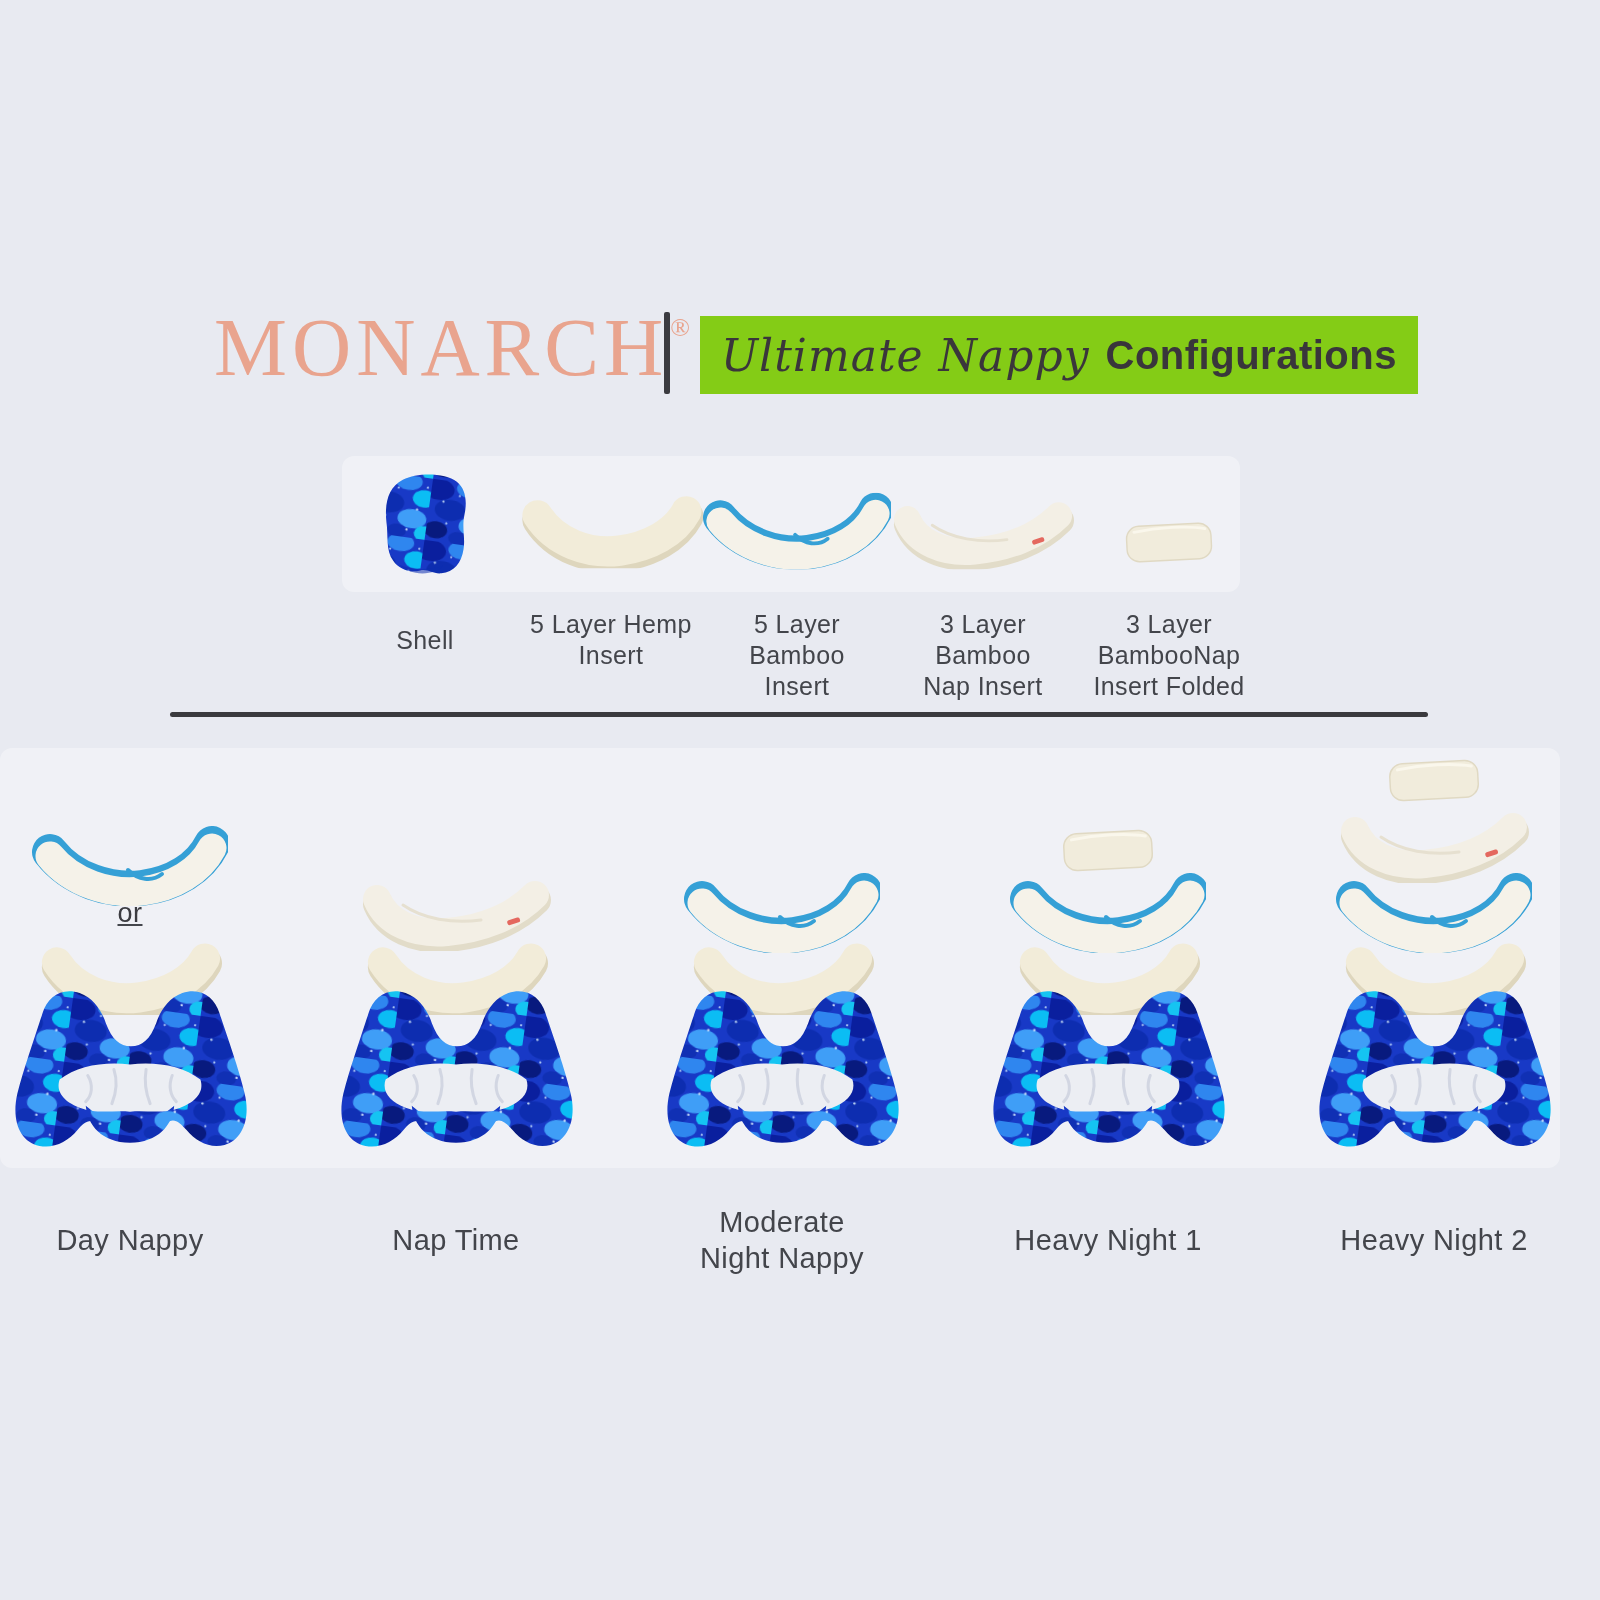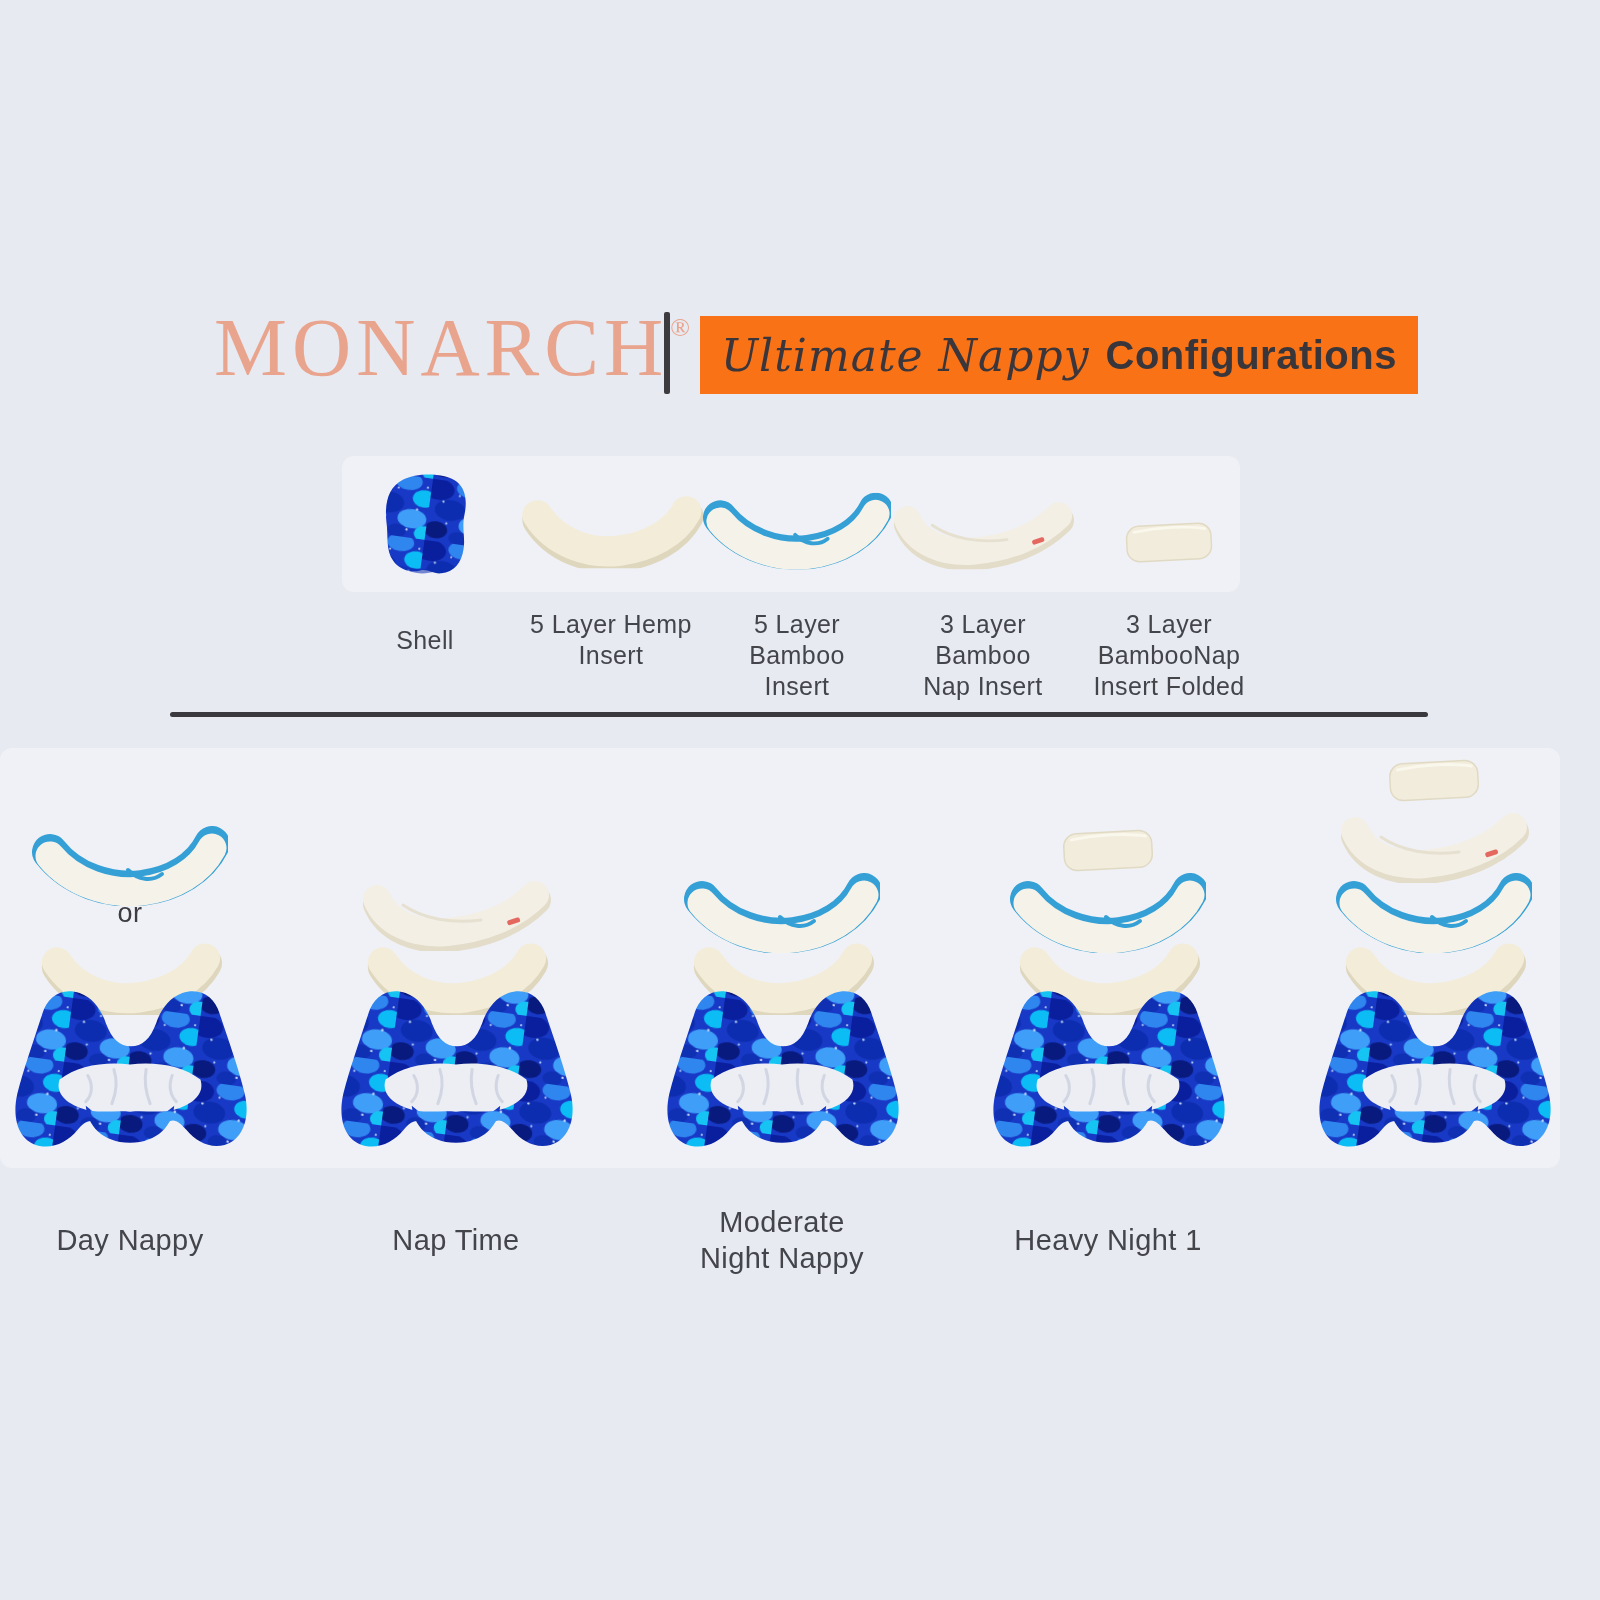--- a/index.html
+++ b/index.html
@@ -12,21 +12,21 @@
   
   .brand{
     position:absolute;left:168px;top:300px;width:476px;height:96px;
     display:flex;align-items:center;justify-content:center;
     font-family:"Liberation Serif",serif;font-size:82px;font-weight:400;
     letter-spacing:5px;color:#e9a48e;white-space:nowrap;margin-left:46px;
   }
   .brand sup{font-size:26px;letter-spacing:0;margin-left:2px;transform:translateY(-20px);display:inline-block;}
   .vbar{position:absolute;left:664px;top:312px;width:6px;height:82px;background:#3b3b40;border-radius:2px;}
   .banner{
-    position:absolute;left:700px;top:316px;width:718px;height:78px;background:#f97316;
+    position:absolute;left:700px;top:316px;width:718px;height:78px;background:#84cc16;
     display:flex;align-items:center;justify-content:center;gap:16px;white-space:nowrap;
   }
   .banner .script{
     font-family:"DejaVu Serif",serif;font-style:italic;font-size:44px;color:#3a363b;letter-spacing:1px;
   }
   .banner .bold{
     font-family:"Liberation Sans",sans-serif;font-weight:700;font-size:40px;color:#39363b;letter-spacing:.5px;
   }
   
   .legend-row{position:absolute;left:330px;top:461px;width:932px;display:flex;justify-content:flex-end;}
@@ -40,21 +40,21 @@
   .legend-shell{width:106px;height:122px;margin-top:-6px;}
   .legend-hemp{width:186px;height:76px;}
   .legend-bamboo{width:188px;height:80px;}
   .legend-nap{width:182px;height:82px;}
   .legend-folded{width:96px;height:50px;margin-top:22px;}
   
   .divider{position:absolute;left:170px;top:712px;width:1258px;height:5px;background:#3a3a3e;border-radius:3px;}
   
   .configs-row{position:absolute;left:4px;top:745px;width:1556px;display:flex;justify-content:space-between;}
   .config-col{width:252px;display:flex;flex-direction:column;align-items:center;}
-  .layer-stack{height:420px;display:flex;flex-direction:column;align-items:center;justify-content:flex-end;}
+  .layer-stack{height:420px;display:flex;flex-direction:column;align-items:center;justify-content:flex-end;text-decoration:underline;}
   .config-label{
     height:150px;display:flex;align-items:center;justify-content:center;text-align:center;
     font-size:29px;line-height:36px;letter-spacing:.4px;color:#43454b;white-space:pre-line;
   }
   .lay{flex:0 0 auto;}
   .lay-insert-folded{width:100px;height:50px;margin-bottom:-2px;}
   .lay-insert-nap{width:192px;height:80px;margin-bottom:-10px;}
   .lay-insert-bamboo{width:198px;height:80px;margin-bottom:-12px;}
   .lay-insert-hemp{width:190px;height:74px;margin-bottom:-26px;}
   .lay-shell-open{width:242px;height:176px;}
@@ -272,16 +272,17 @@
           <svg class="lay lay-insert-bamboo" viewBox="0 0 196 80">
             <use href="#sym-insert-bamboo"></use>
           </svg>
           <svg class="lay lay-insert-hemp" viewBox="0 0 190 76">
             <use href="#sym-insert-hemp"></use>
           </svg>
           <svg class="lay lay-shell-open" viewBox="0 0 240 175">
             <use href="#sym-shell-open"></use>
           </svg>
         </div>
+      <div class="config-label">Heavy Night 2</div>
     </div>
   </div>
 
 </div>
 
 </body></html>

